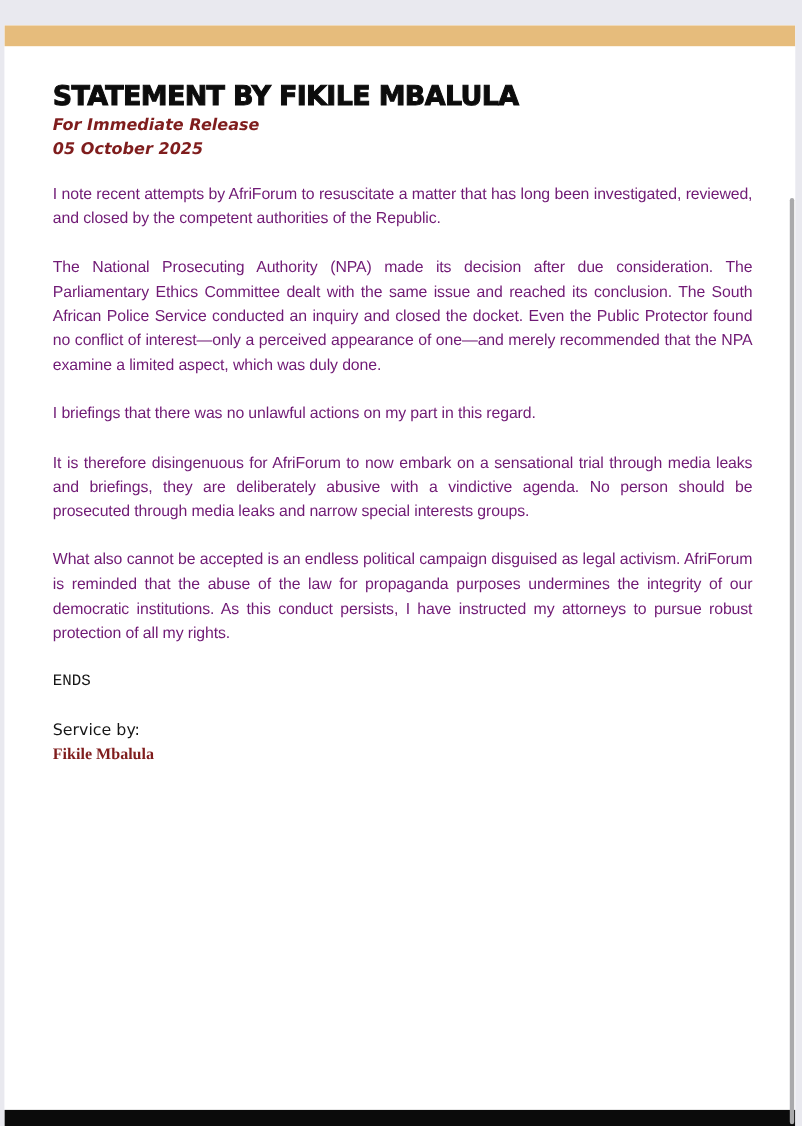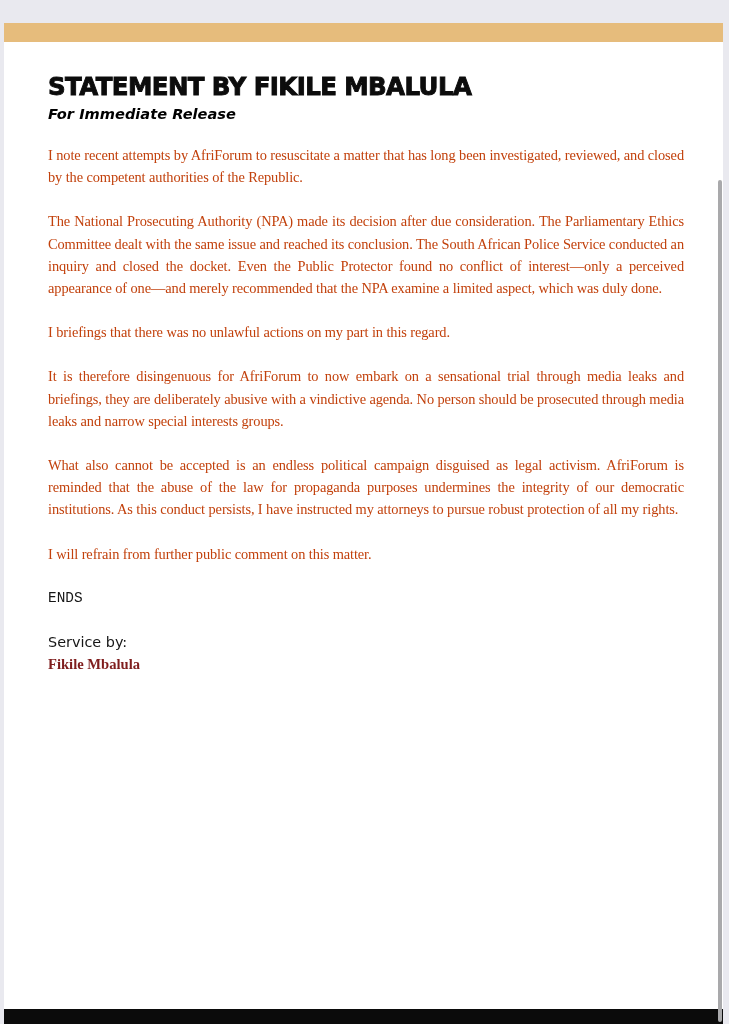--- a/index.html
+++ b/index.html
@@ -60,33 +60,33 @@
       -webkit-text-stroke: 0.9px #0c0c0c;
       white-space: nowrap;
     }
     .subtitle, .date {
       font-family: "DejaVu Sans", sans-serif;
       font-style: italic;
       font-weight: bold;
       font-size: 14.6px;
       line-height: 22px;
       margin: 0;
-      color: #000000;
+      color: #7f1d1d;
     }
     .body-text {
       margin-top: 19px;
     }
     .para {
-      font-family: Liberation Serif, serif;
+      font-family: Liberation Sans, sans-serif;
       font-size: 14.4px;
       line-height: 22.2px;
       margin: 0 0 22px 0;
       text-align: justify;
       letter-spacing: -0.1px;
-      color: #c2410c;
+      color: #701a75;
     }
     .para.short {
       text-align: left;
     }
     .ends {
       font-family: Liberation Mono, monospace;
       font-size: 14.4px;
       line-height: 22px;
       margin: 0 0 22px 0;
       color: #161616;
@@ -126,28 +126,28 @@
 </head>
 <body>
 
 <div class="viewer">
   <div class="page">
     <div class="top-bar"></div>
 
     <div class="content">
       <h1 class="title">STATEMENT BY FIKILE MBALULA</h1>
       <p class="subtitle">For Immediate Release</p>
+      <p class="date">05 October 2025</p>
 
       <div class="body-text">
         <p class="para">I note recent attempts by AfriForum to resuscitate a matter that has long been investigated, reviewed, and closed by the competent authorities of the Republic.</p>
         <p class="para">The National Prosecuting Authority (NPA) made its decision after due consideration. The Parliamentary Ethics Committee dealt with the same issue and reached its conclusion. The South African Police Service conducted an inquiry and closed the docket. Even the Public Protector found no conflict of interest—only a perceived appearance of one—and merely recommended that the NPA examine a limited aspect, which was duly done.</p>
         <p class="para short">I briefings that there was no unlawful actions on my part in this regard.</p>
         <p class="para">It is therefore disingenuous for AfriForum to now embark on a sensational trial through media leaks and briefings, they are deliberately abusive with a vindictive agenda. No person should be prosecuted through media leaks and narrow special interests groups.</p>
         <p class="para">What also cannot be accepted is an endless political campaign disguised as legal activism. AfriForum is reminded that the abuse of the law for propaganda purposes undermines the integrity of our democratic institutions. As this conduct persists, I have instructed my attorneys to pursue robust protection of all my rights.</p>
-        <p class="para short">I will refrain from further public comment on this matter.</p>
         <p class="ends">ENDS</p>
         <p class="issued-label">Service by:</p>
         <p class="issued-name">Fikile Mbalula</p>
       </div>
     </div>
 
     <div class="bottom-bar"></div>
   </div>
 
   <div class="scrollbar-track">

